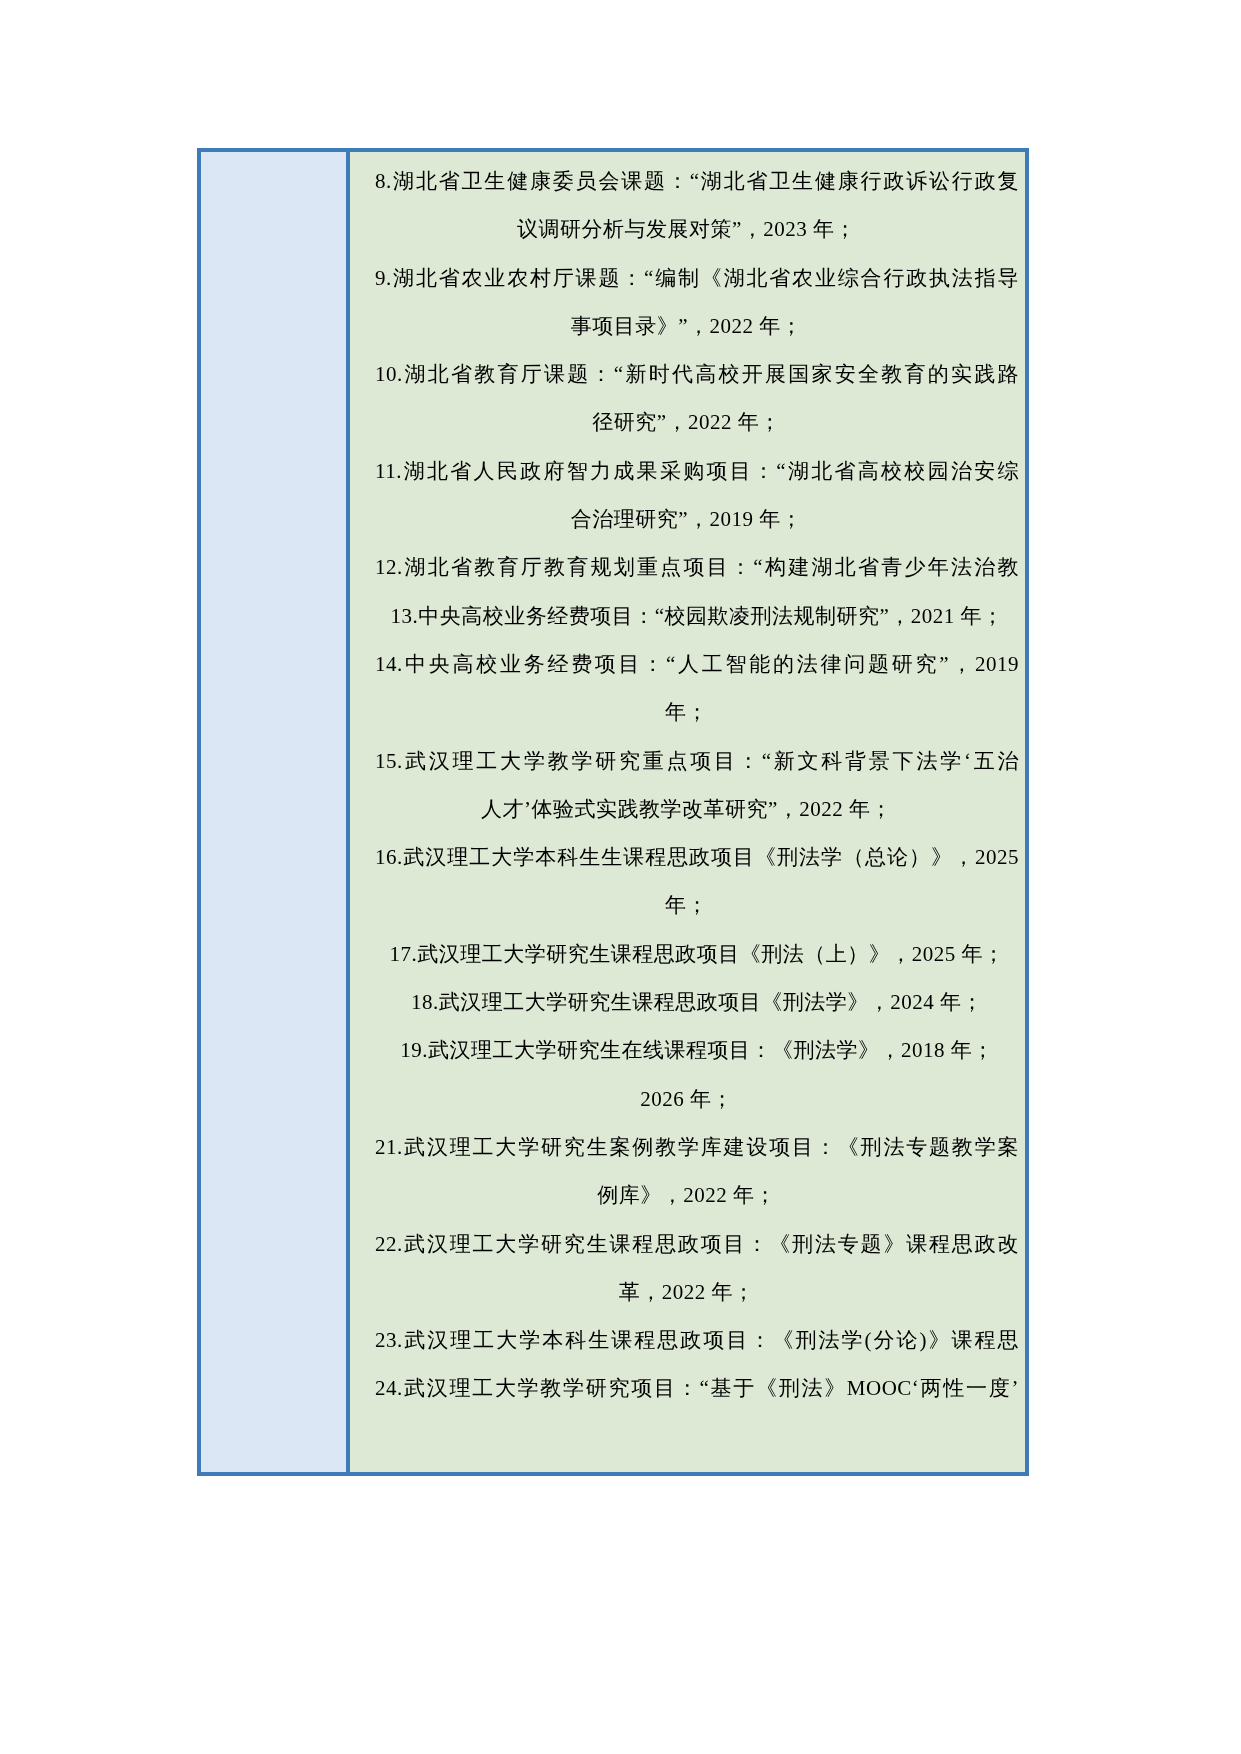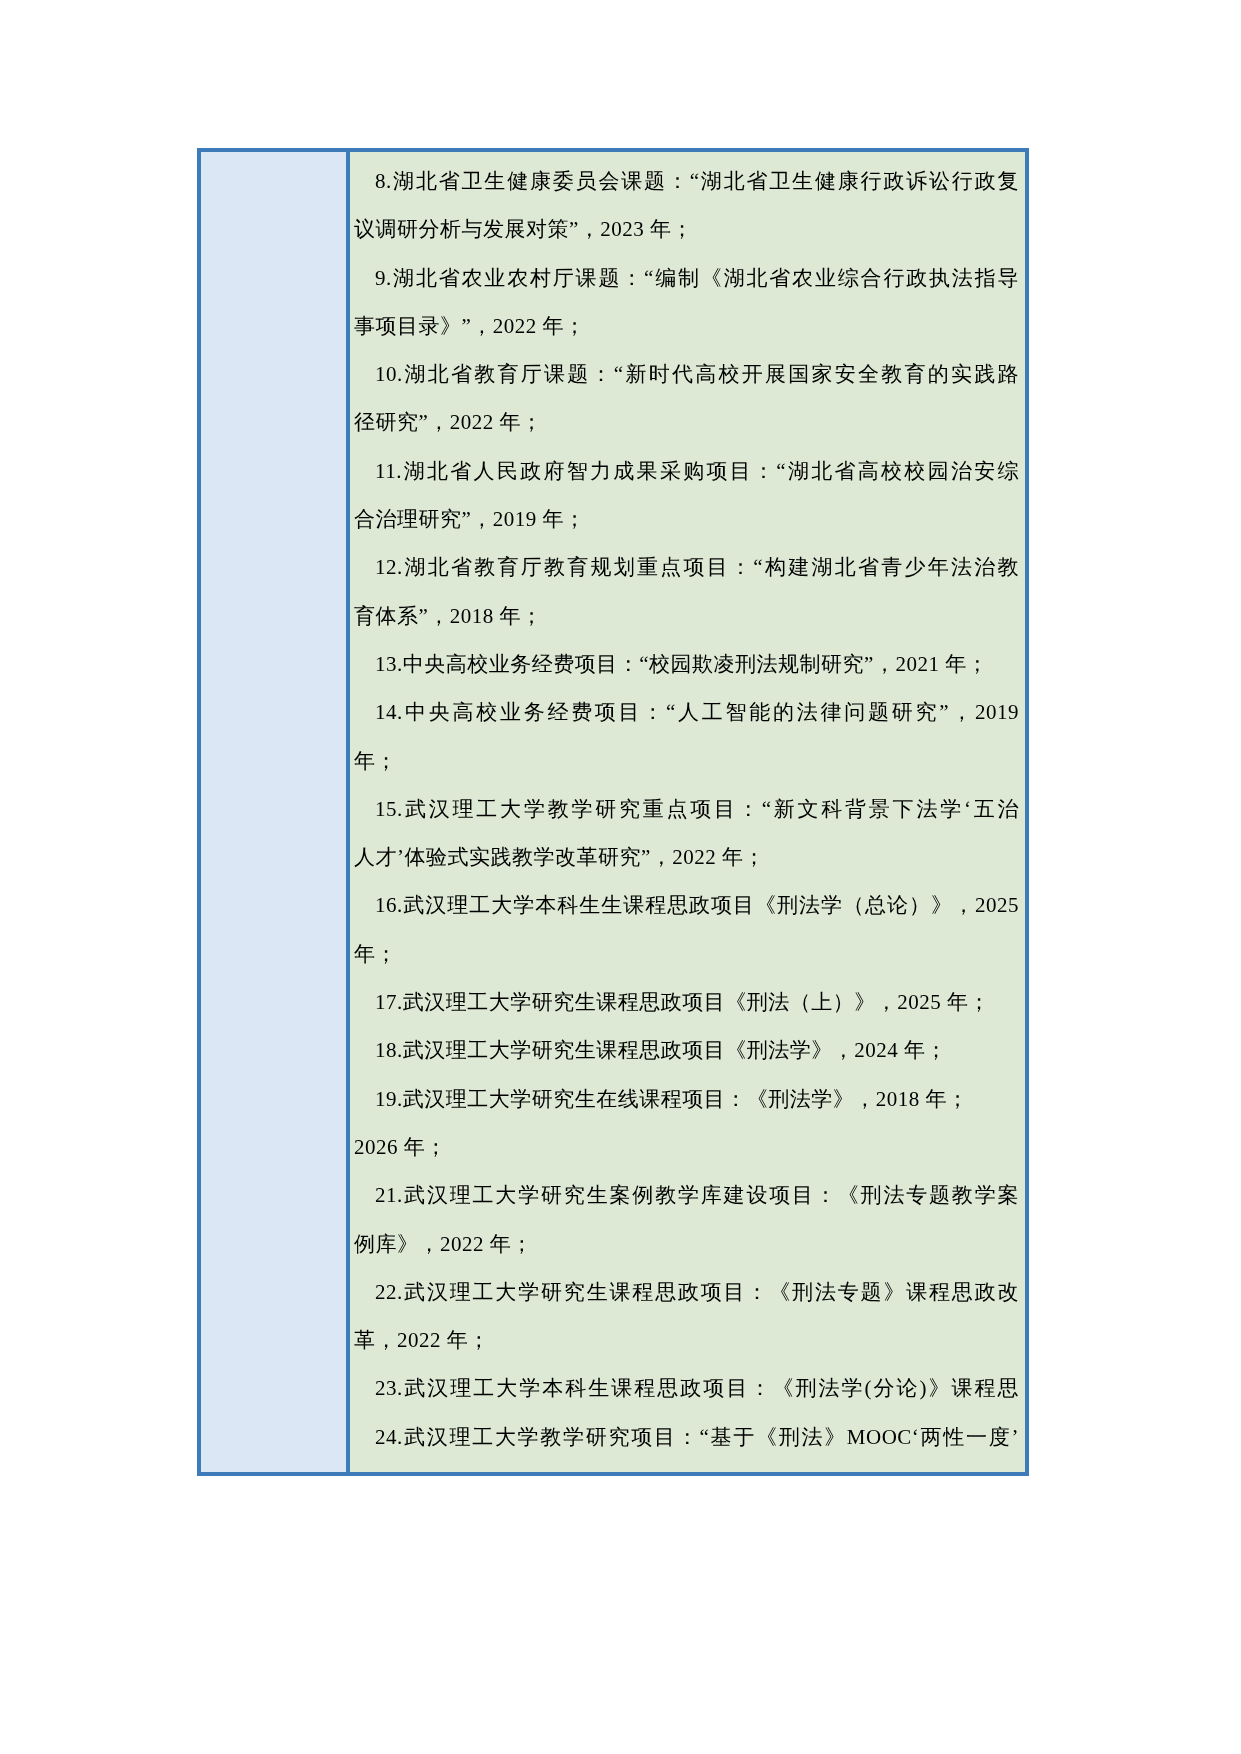--- a/index.html
+++ b/index.html
@@ -43,21 +43,21 @@
     flex: 1 1 auto;
     background: #dde9d4;
     padding: 5px 6px 0 4px;
     overflow: hidden;
   }
   .text-line {
     font-size: 21px;
     line-height: 48.3px;
     height: 48.3px;
     white-space: nowrap;
-    text-align: left;
+    text-align: center;
     letter-spacing: 0.5px;
   }
   .text-line.indent {
     text-indent: 1em;
   }
   
   .text-line.fill {
     white-space: normal;
     text-align: justify;
     text-align-last: justify;
@@ -75,21 +75,20 @@
       <div>
           <div class="text-line indent fill">8.湖北省卫生健康委员会课题：“湖北省卫生健康行政诉讼行政复</div>
           <div class="text-line">议调研分析与发展对策”，2023 年；</div>
           <div class="text-line indent fill">9.湖北省农业农村厅课题：“编制《湖北省农业综合行政执法指导</div>
           <div class="text-line">事项目录》”，2022 年；</div>
           <div class="text-line indent fill">10.湖北省教育厅课题：“新时代高校开展国家安全教育的实践路</div>
           <div class="text-line">径研究”，2022 年；</div>
           <div class="text-line indent fill">11.湖北省人民政府智力成果采购项目：“湖北省高校校园治安综</div>
           <div class="text-line">合治理研究”，2019 年；</div>
           <div class="text-line indent fill">12.湖北省教育厅教育规划重点项目：“构建湖北省青少年法治教</div>
-          <div class="text-line">育体系”，2018 年；</div>
           <div class="text-line indent">13.中央高校业务经费项目：“校园欺凌刑法规制研究”，2021 年；</div>
           <div class="text-line indent fill">14.中央高校业务经费项目：“人工智能的法律问题研究”，2019</div>
           <div class="text-line">年；</div>
           <div class="text-line indent fill">15.武汉理工大学教学研究重点项目：“新文科背景下法学‘五治</div>
           <div class="text-line">人才’体验式实践教学改革研究”，2022 年；</div>
           <div class="text-line indent fill">16.武汉理工大学本科生生课程思政项目《刑法学（总论）》，2025</div>
           <div class="text-line">年；</div>
           <div class="text-line indent">17.武汉理工大学研究生课程思政项目《刑法（上）》，2025 年；</div>
           <div class="text-line indent">18.武汉理工大学研究生课程思政项目《刑法学》，2024 年；</div>
           <div class="text-line indent">19.武汉理工大学研究生在线课程项目：《刑法学》，2018 年；</div>

